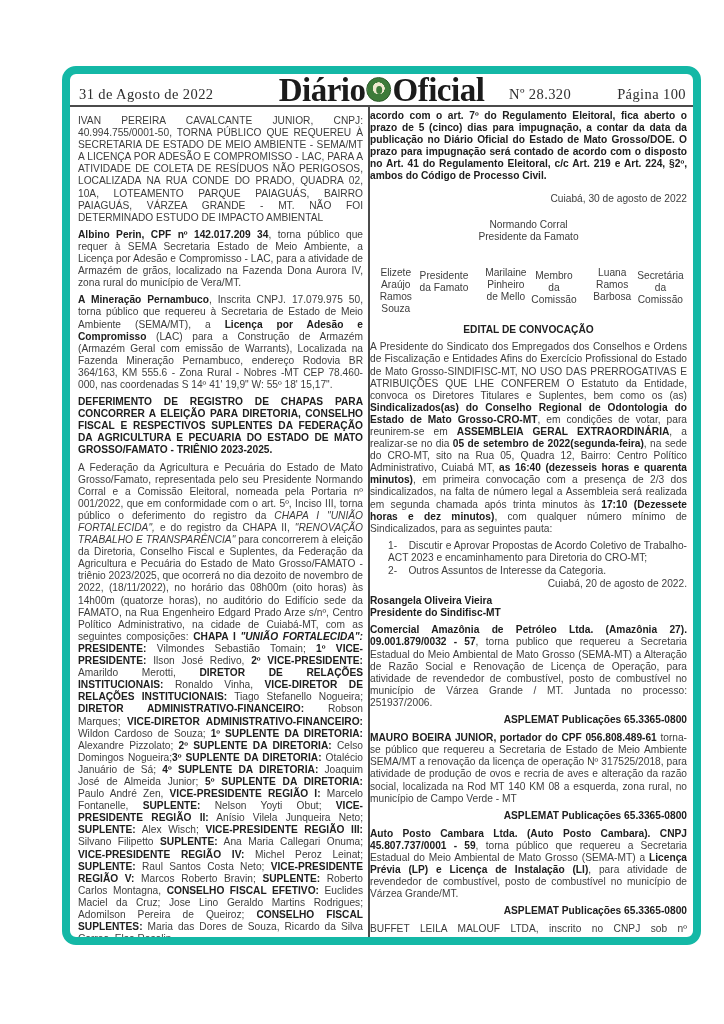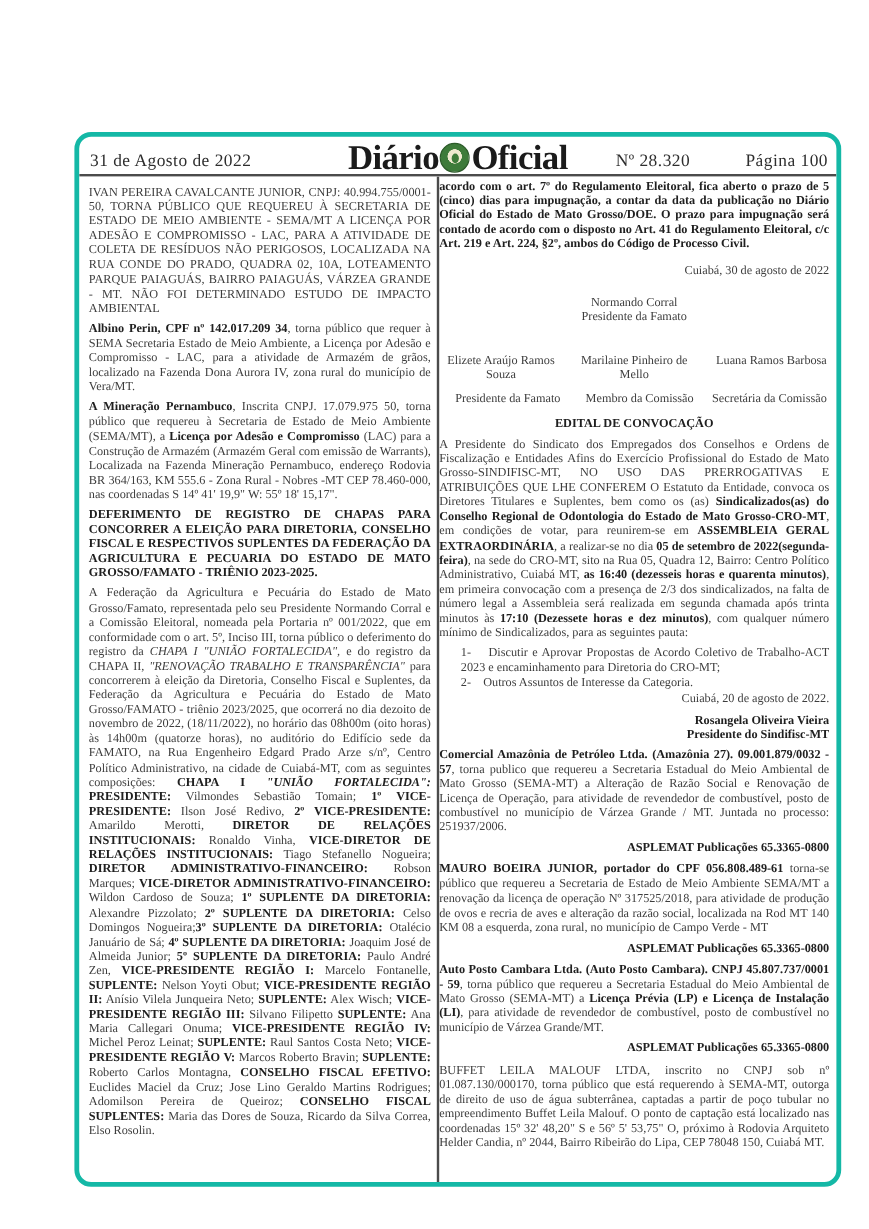--- a/index.html
+++ b/index.html
@@ -3,63 +3,63 @@
 <meta charset="utf-8">
 <style>
   html,body{margin:0;padding:0;}
   body{
     width:724px;height:1024px;background:#ffffff;position:relative;
     font-family:"Liberation Sans", sans-serif;
     -webkit-font-smoothing:antialiased;
   }
   .sheet{
     position:absolute;left:62px;top:66px;width:639px;height:879px;
-    border:4px solid #14b8a6;border-radius:14px;background:#fff;
-    box-sizing:border-box;overflow:hidden;margin-top:44px;
+    border:8px solid #14b8a6;border-radius:14px;background:#fff;
+    box-sizing:border-box;overflow:hidden;
   }
   
   .gz-header{
     position:relative;height:31px;border-bottom:2px solid #4b4b4b;
     font-family:"Liberation Serif", serif;color:#2e2e2e;
   }
   .gz-date{position:absolute;left:9px;bottom:2px;font-size:14.5px;letter-spacing:.4px;}
   .gz-right{position:absolute;right:7px;bottom:2px;display:flex;gap:46px;font-size:14.5px;letter-spacing:.4px;}
   .masthead{
     position:absolute;left:50%;bottom:-4px;transform:translateX(-50%);
     display:flex;align-items:center;white-space:nowrap;
-    font-size:29px;font-weight:700;letter-spacing:-.5px;color:#1b1b1b;z-index:2;
+    font-size:33px;font-weight:700;letter-spacing:-.5px;color:#1b1b1b;z-index:2;
   }
   .emblem{
     width:25px;height:25px;border-radius:50%;flex:0 0 auto;
     display:inline-flex;align-items:center;justify-content:center;
     margin:0 1px 2px 1px;
     background:radial-gradient(circle at 50% 45%, #efe9cf 0 34%, #3e7b3a 36% 100%);
     border:1px solid #2c5a29;box-sizing:border-box;
   }
   .emblem-core{width:6px;height:8px;background:#3e7b3a;border-radius:50%;}
   
-  .cols{display:flex;height:calc(100% - 33px);overflow:hidden;font-family:Liberation Serif, serif;}
+  .cols{display:flex;height:calc(100% - 33px);overflow:hidden;}
   .col{
     font-size:10.2px;line-height:12.1px;color:#3d3d3d;box-sizing:border-box;
     overflow:hidden;
   }
   .col-left{width:300px;padding:8px 5px 4px 8px;border-right:2px solid #4b4b4b;}
   .col-right{flex:1;padding:3px 6px 4px 0;}
   .blk{margin:0 0 5px 0;}
   .justify{text-align:justify;}
   .heading-justify{text-align:justify;font-weight:700;color:#202020;}
   .center{text-align:right;margin:10px 0 6px;}
   .center-bold{text-align:center;font-weight:700;color:#202020;margin:7px 0 5px;}
   .right{text-align:right;}
   .right-bold{text-align:right;font-weight:700;color:#202020;margin:3px 0 6px;}
   .list{padding-left:18px;margin:0 0 1px 0;text-align:justify;}
   .sign-center{text-align:center;margin:14px 0 4px;}
-  .sign-center-bold{text-align:right;font-weight:700;color:#202020;margin:1px 0 5px;}
+  .sign-center-bold{text-align:left;font-weight:700;color:#202020;margin:1px 0 5px;}
   .signatures{display:flex;justify-content:space-between;gap:12px;text-align:center;margin:24px 2px 9px;}
-  .sigcol{flex:1;display:flex;flex-direction:column;justify-content:space-between;min-height:44px;align-items:flex-end;}
+  .sigcol{flex:1;display:flex;flex-direction:row;justify-content:space-between;min-height:44px;}
   .sigrole{margin-top:3px;}
   .b{font-weight:700;color:#202020;}
   .i{font-style:italic;}
 </style>
 </head>
 <body>
 
 <div class="sheet">
   <div class="gz-header">
     <span class="gz-date">31 de Agosto de 2022</span>

